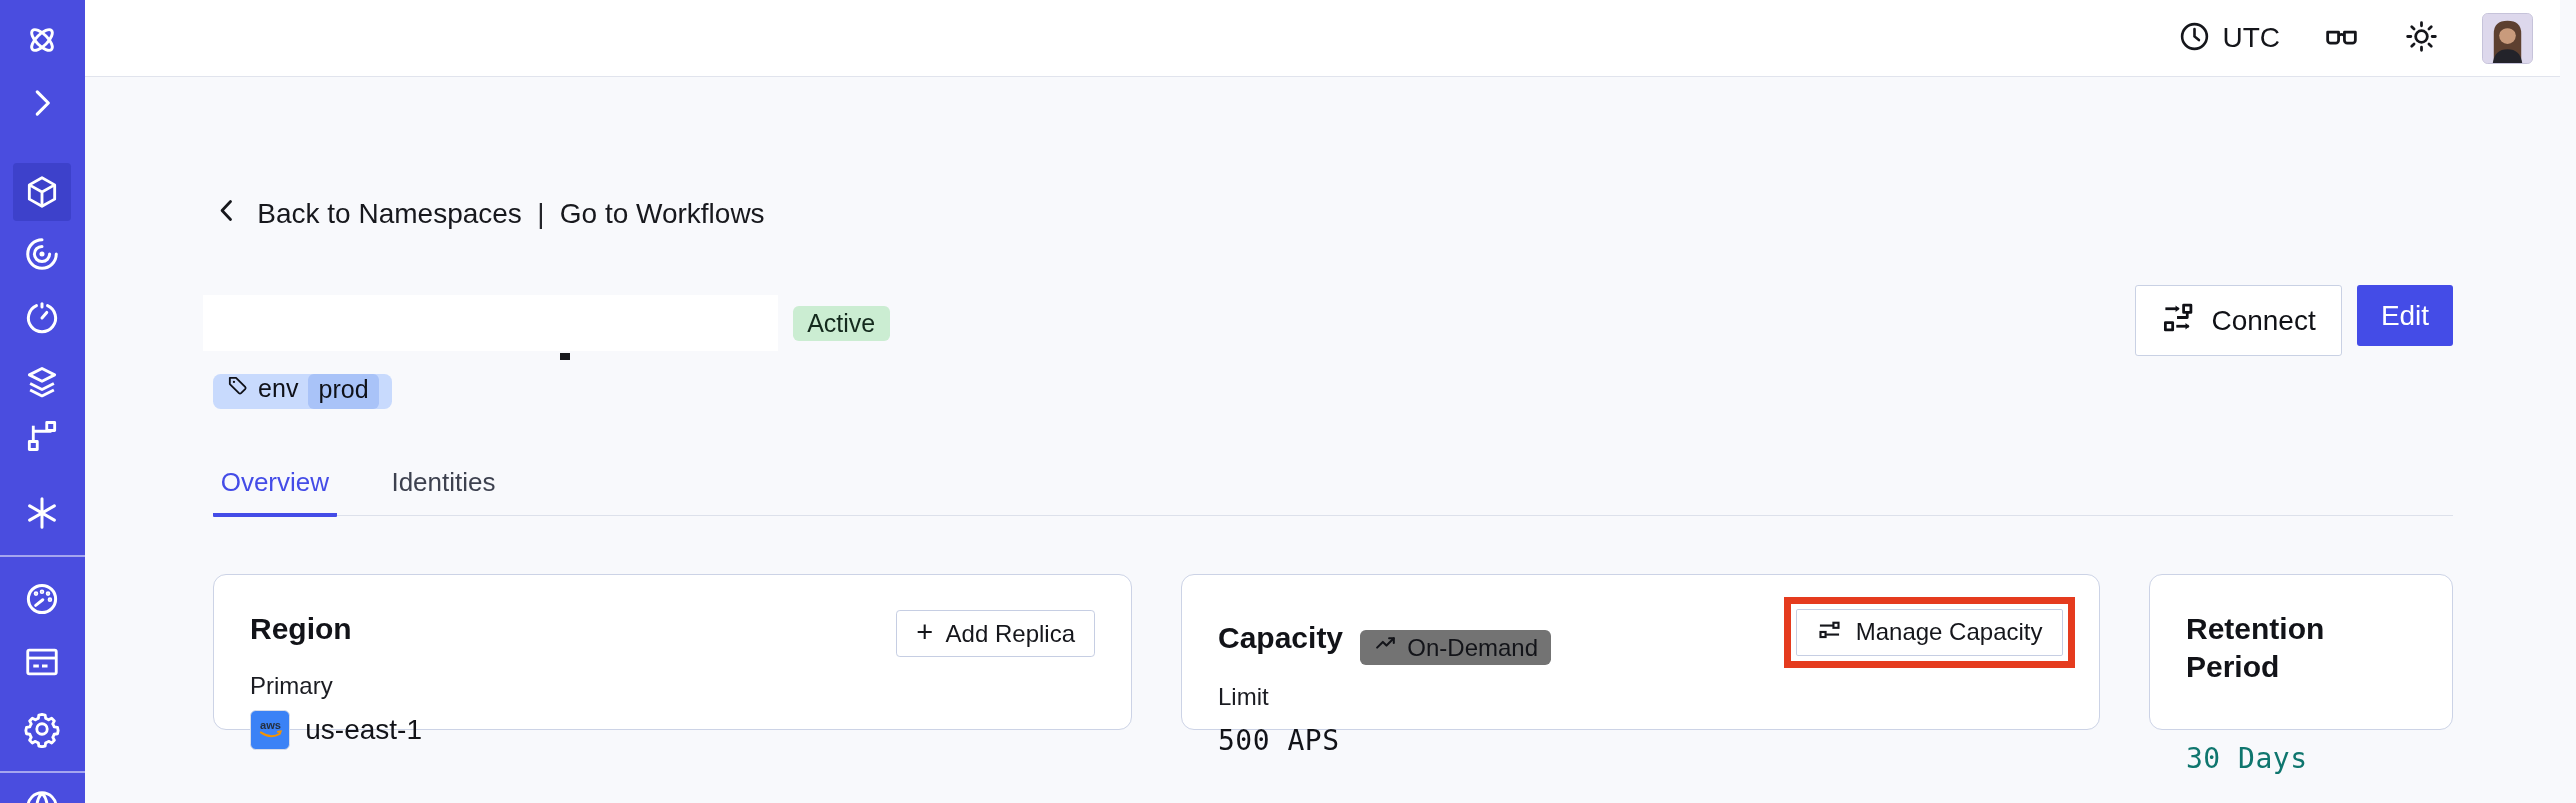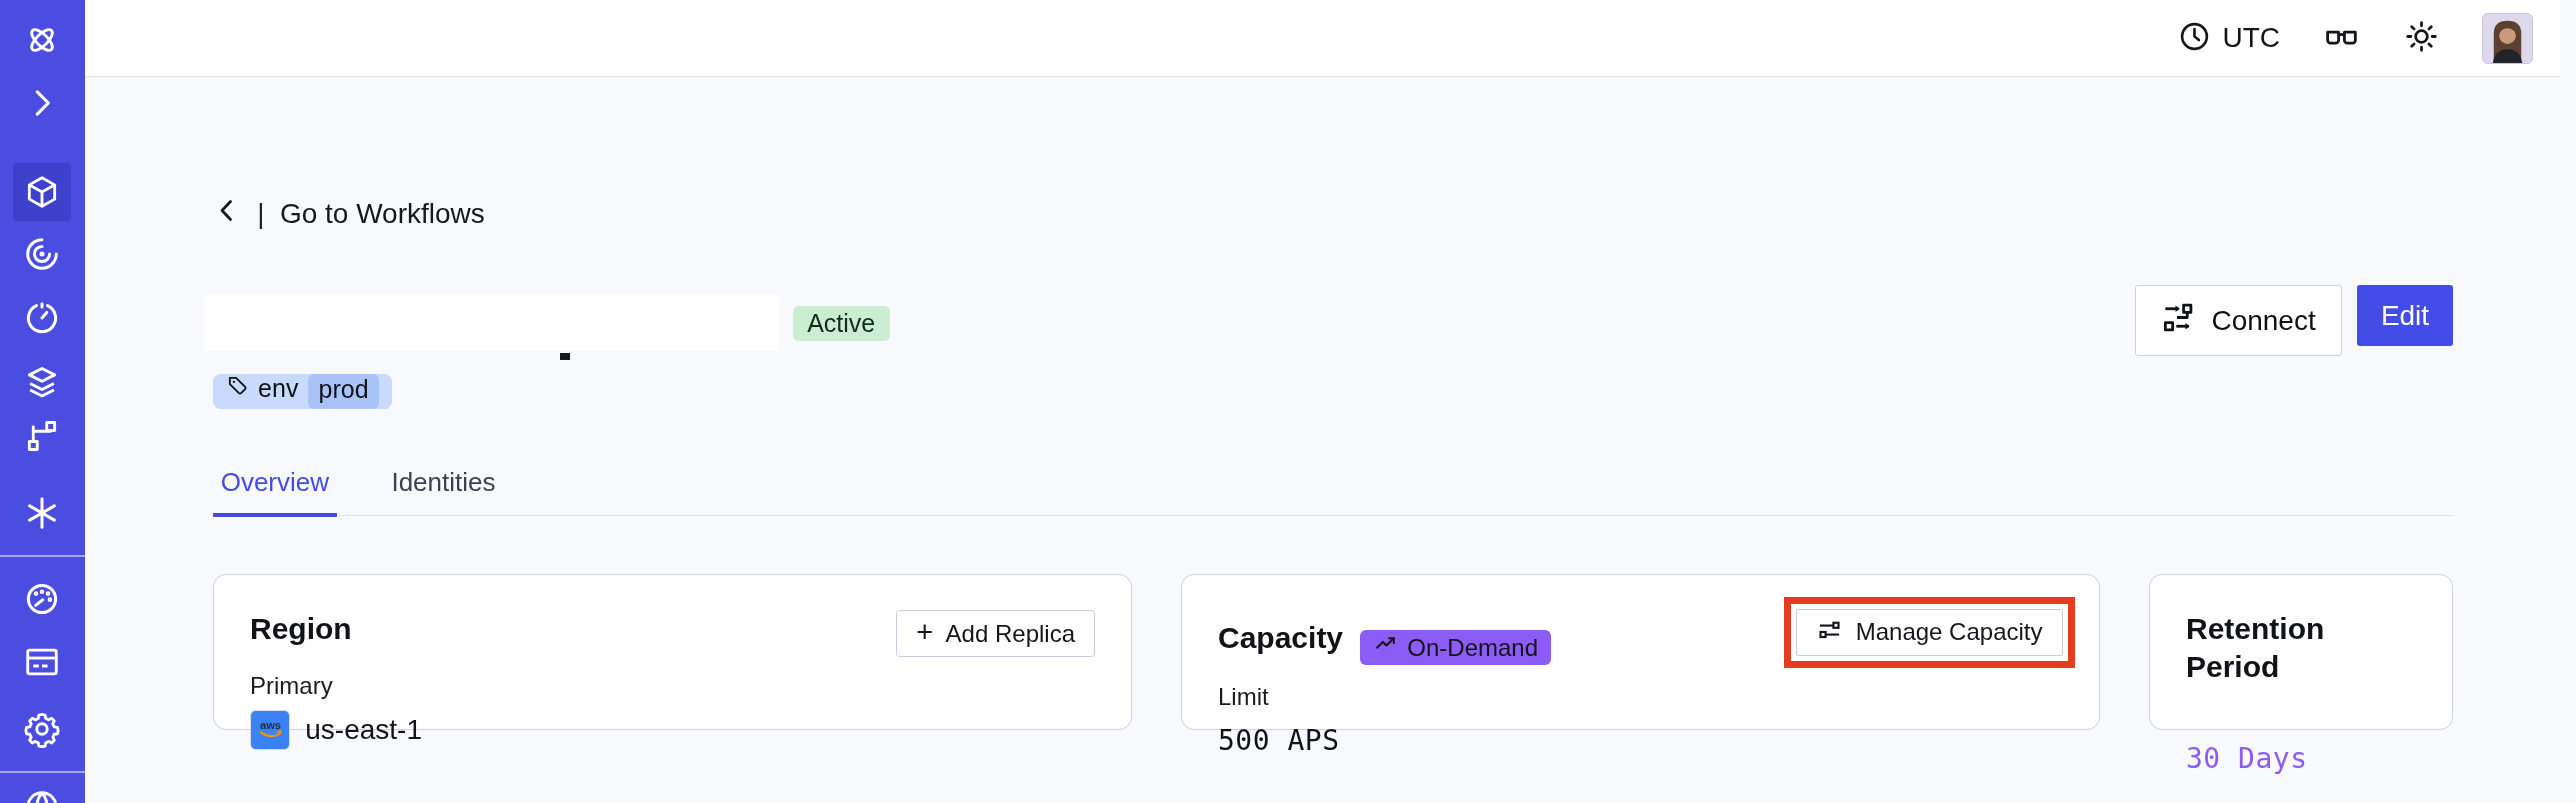--- a/index.html
+++ b/index.html
@@ -82,29 +82,29 @@
   .card-capacity { width:919px; }
   .card-retention { width:304px; }
   .card-head { display:flex; align-items:flex-start; justify-content:space-between; }
   .card-head-left { display:flex; align-items:center; gap:17.3px; }
   .card h2 { font-size:30px; line-height:38px; font-weight:600; color:#121318; }
   .field-label { margin-top:15px; font-size:24px; color:#1b1c22; }
   .value-row { margin-top:9.6px; display:flex; align-items:center; gap:15.3px; }
   .value-text { font-size:28px; color:#121318; }
   .mono { font-family:"DejaVu Sans Mono", monospace; letter-spacing:0.5px; }
   .mono-value { margin-top:13.4px; font-size:28px; color:#121318; }
-  .retention-value { margin-top:56px; font-size:28px; color:#8b5cf6; }
+  .retention-value { margin-top:56px; font-size:28px; color:#0f766e; }
 
   .btn-small { height:47px; padding:0 19px; background:#fff; border:1.9px solid #c6cee3; border-radius:3.8px;
     display:flex; align-items:center; gap:12.5px; font-size:24px; color:#15161b; cursor:pointer; white-space:nowrap; }
   .btn-small svg { width:27px; height:27px; }
   .plus-glyph { font-size:29px; font-weight:400; line-height:1; margin-top:-2.9px; }
 
   .ondemand-badge { height:35px; padding:0 13.4px; display:flex; align-items:center; gap:8.6px;
-    background:#8b5cf6; border-radius:5.8px; font-size:24px; color:#131419;margin-top:20px; }
+    background:#737373; border-radius:5.8px; font-size:24px; color:#131419;margin-top:20px; }
   .ondemand-badge svg { width:25px; height:25px; }
 
   .highlight-box { border:7.7px solid #e53b1e; padding:5px; margin:-13.4px -11.5px 0 0; }
 
   .aws-badge { width:40px; height:40px; background:#3b82f6; border:1.9px solid #d9dde8; border-radius:5.8px;
     display:flex; align-items:center; justify-content:center; }
   .aws-badge svg { width:33px; height:33px; }
 </style>
 </head>
 <body>
@@ -254,20 +254,21 @@
 
   <main class="main">
     <div class="content">
 
       <nav class="breadcrumb">
         <span>
           <svg viewBox="0 0 24 24" fill="none" stroke="#17181d" stroke-width="2.3" stroke-linecap="round" stroke-linejoin="round">
             <path d="M14.5 4.5 L7.5 12 l7 7.5"></path>
           </svg>
         </span>
+        <span class="crumb-link">Back to Namespaces</span>
         <span class="crumb-sep">|</span>
         <span class="crumb-link">Go to Workflows</span>
       </nav>
 
       <div class="title-row">
         <div class="redacted-title"></div>
         <div class="redaction-dot"></div>
         <span class="status-badge">Active</span>
       </div>
 

